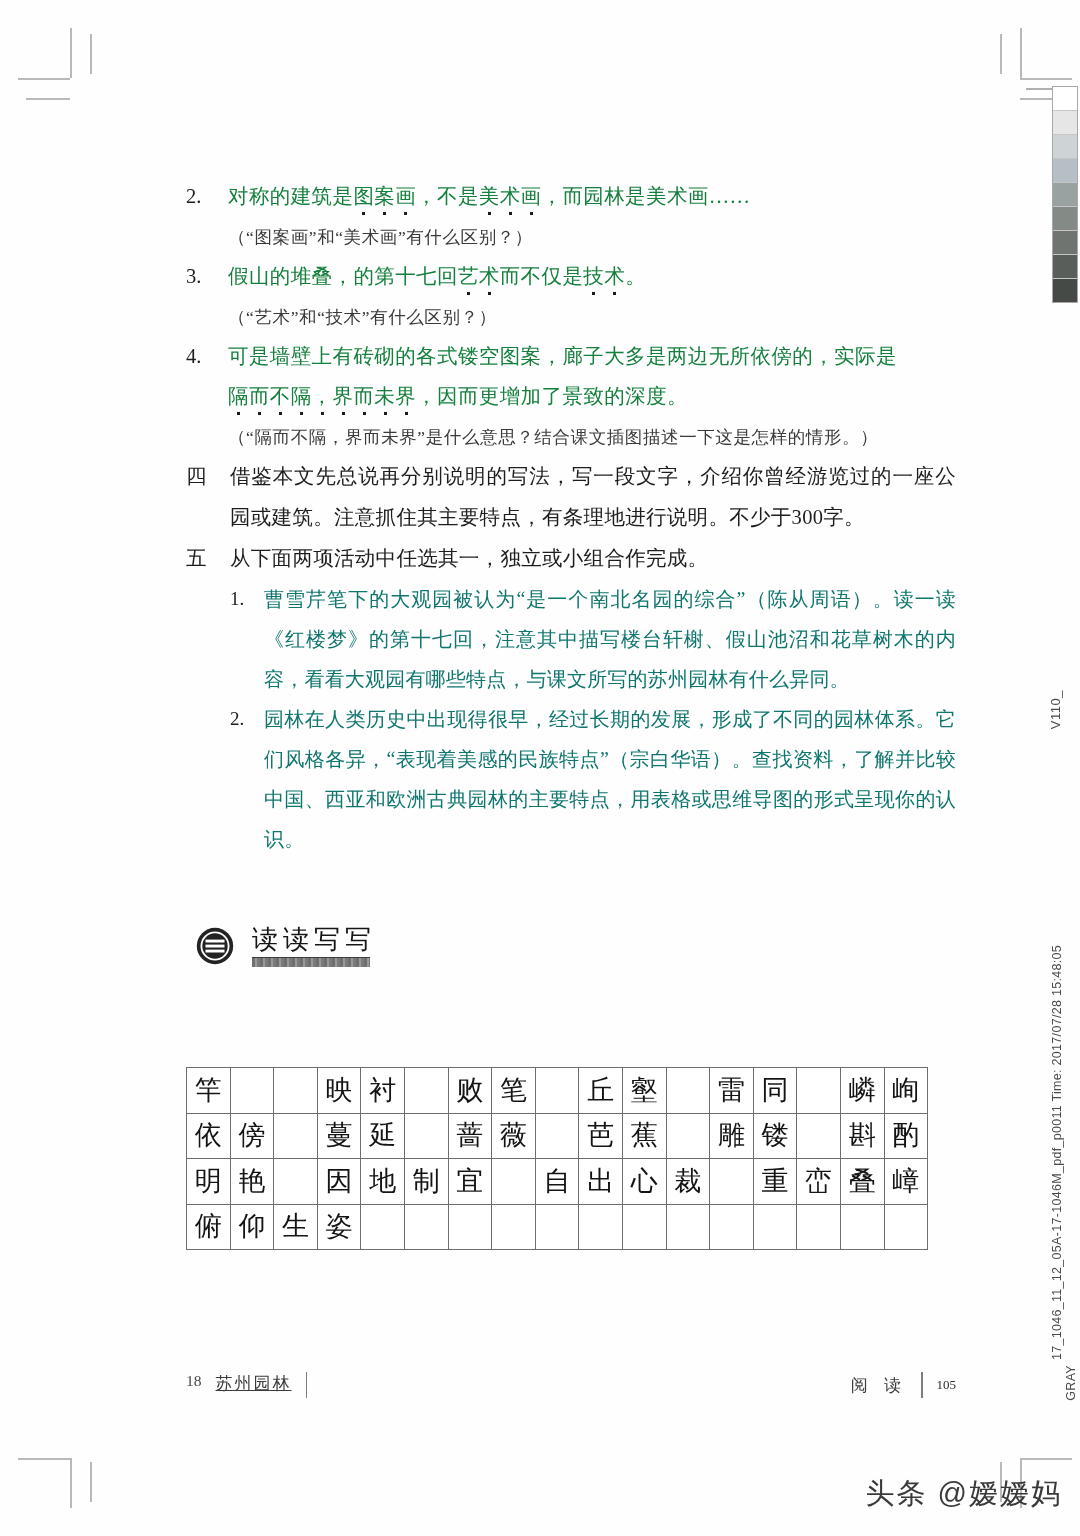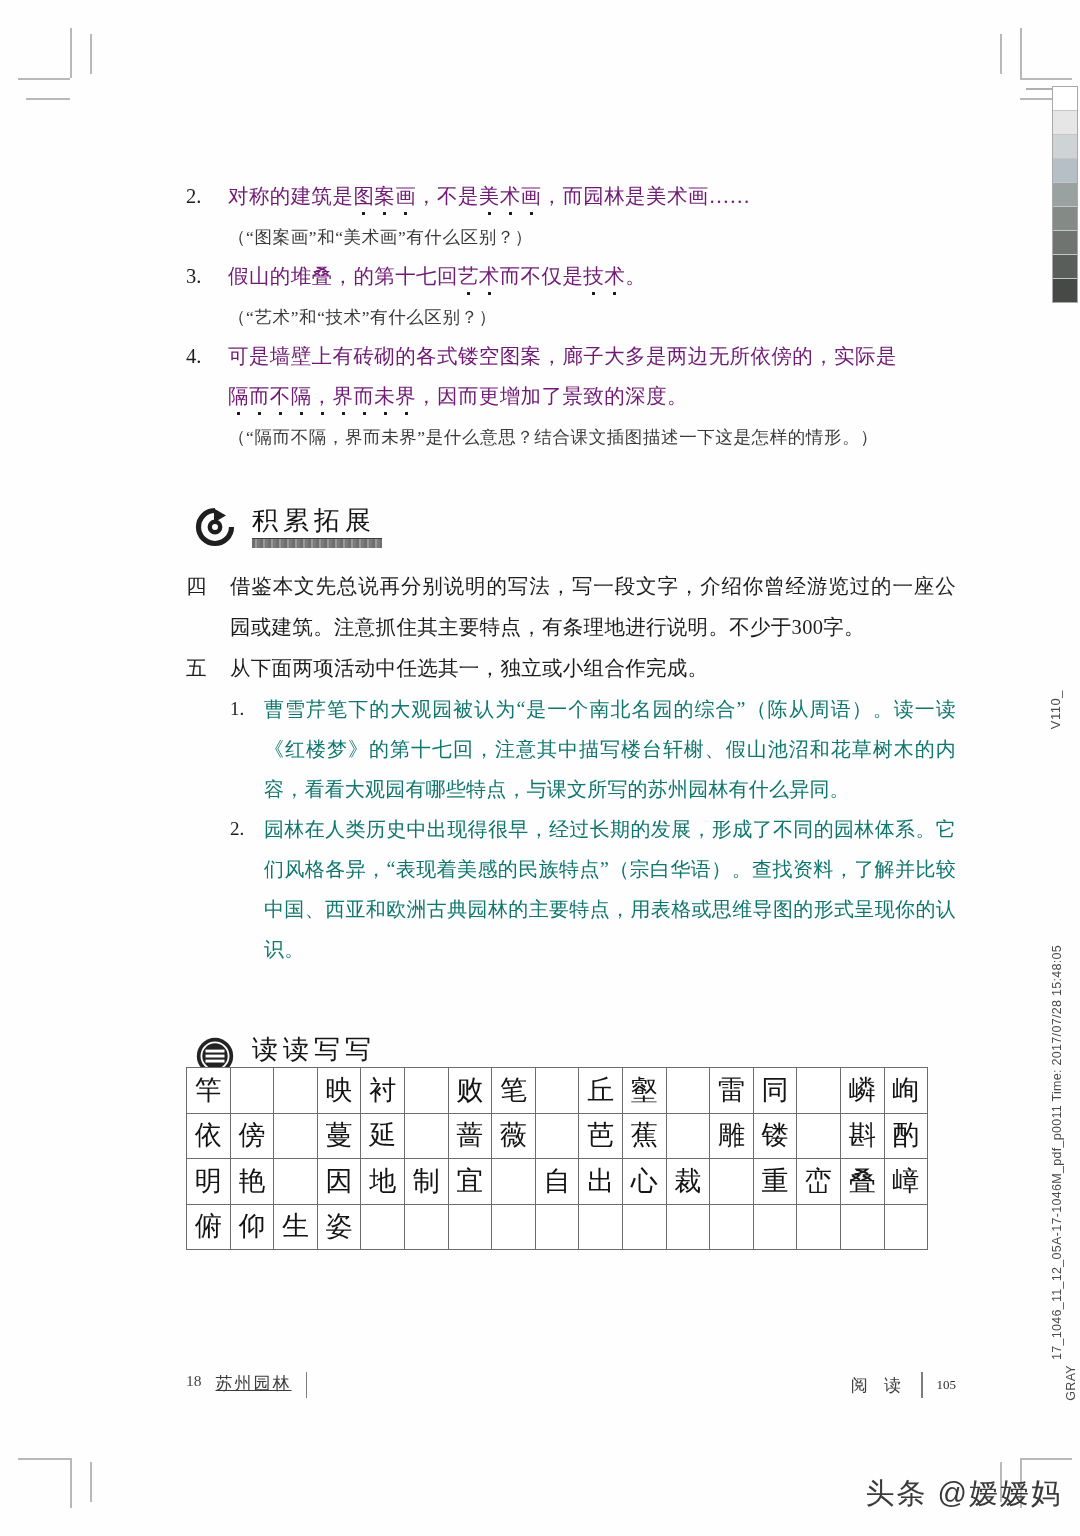--- a/index.html
+++ b/index.html
@@ -94,21 +94,21 @@
     flex: 0 0 42px;
     font-size: 20.5px;
     font-family: "Liberation Serif", serif;
     line-height: 40px;
     color: #1d1d1d;
   }
   .q-body {
     flex: 1;
     font-size: 20.5px;
     line-height: 40px;
-    color: #701a75;
+    color: #15803d;
     letter-spacing: 0.4px;
   }
   .emph {
     position: relative;
     display: inline-block;
   }
   .emph::after {
     content: "";
     position: absolute;
     left: 0; right: 0;
@@ -315,33 +315,20 @@
           <div class="q-body"><span>假山的堆叠，的第十七回</span><span class="emph">艺术</span><span>而不仅是</span><span class="emph">技术</span><span>。</span></div>
         </div>
         <div class="q-note">（“艺术”和“技术”有什么区别？）</div>
         <div class="q-item">
           <div class="q-num">4.</div>
           <div class="q-body"><span>可是墙壁上有砖砌的各式镂空图案，廊子大多是两边无所依傍的，实际是</span><span class="emph">隔而不隔，界而未界</span><span>，因而更增加了景致的深度。</span></div>
         </div>
         <div class="q-note">（“隔而不隔，界而未界”是什么意思？结合课文插图描述一下这是怎样的情形。）</div>
       </div>
 
-    <div class="section-head">
-      <div class="sec-icon">
-        <svg width="42" height="42" viewBox="0 0 42 42">
-          <path d="M21 4.5 A16.5 16.5 0 1 0 37.5 21" fill="none" stroke="#1f1f1f" stroke-width="5.2" stroke-linecap="butt"></path>
-          <path d="M20 2.5 L32 9.5 L20 16.5 Z" fill="#1f1f1f"></path>
-          <circle cx="21" cy="21" r="5.2" fill="none" stroke="#1f1f1f" stroke-width="4.4"></circle>
-        </svg>
-      </div>
-      <div class="sec-title-wrap">
-        <div class="sec-title">积累拓展</div>
-        <div class="sec-rule" style="width:130px;"></div>
-      </div>
-    </div>
 
     <div id="extension-list">
         <div class="cn-item">
           <div class="cn-num">四</div>
           <div class="cn-body">借鉴本文先总说再分别说明的写法，写一段文字，介绍你曾经游览过的一座公园或建筑。注意抓住其主要特点，有条理地进行说明。不少于300字。</div>
         </div>
         <div class="cn-item">
           <div class="cn-num">五</div>
           <div class="cn-body">从下面两项活动中任选其一，独立或小组合作完成。</div>
         </div>

